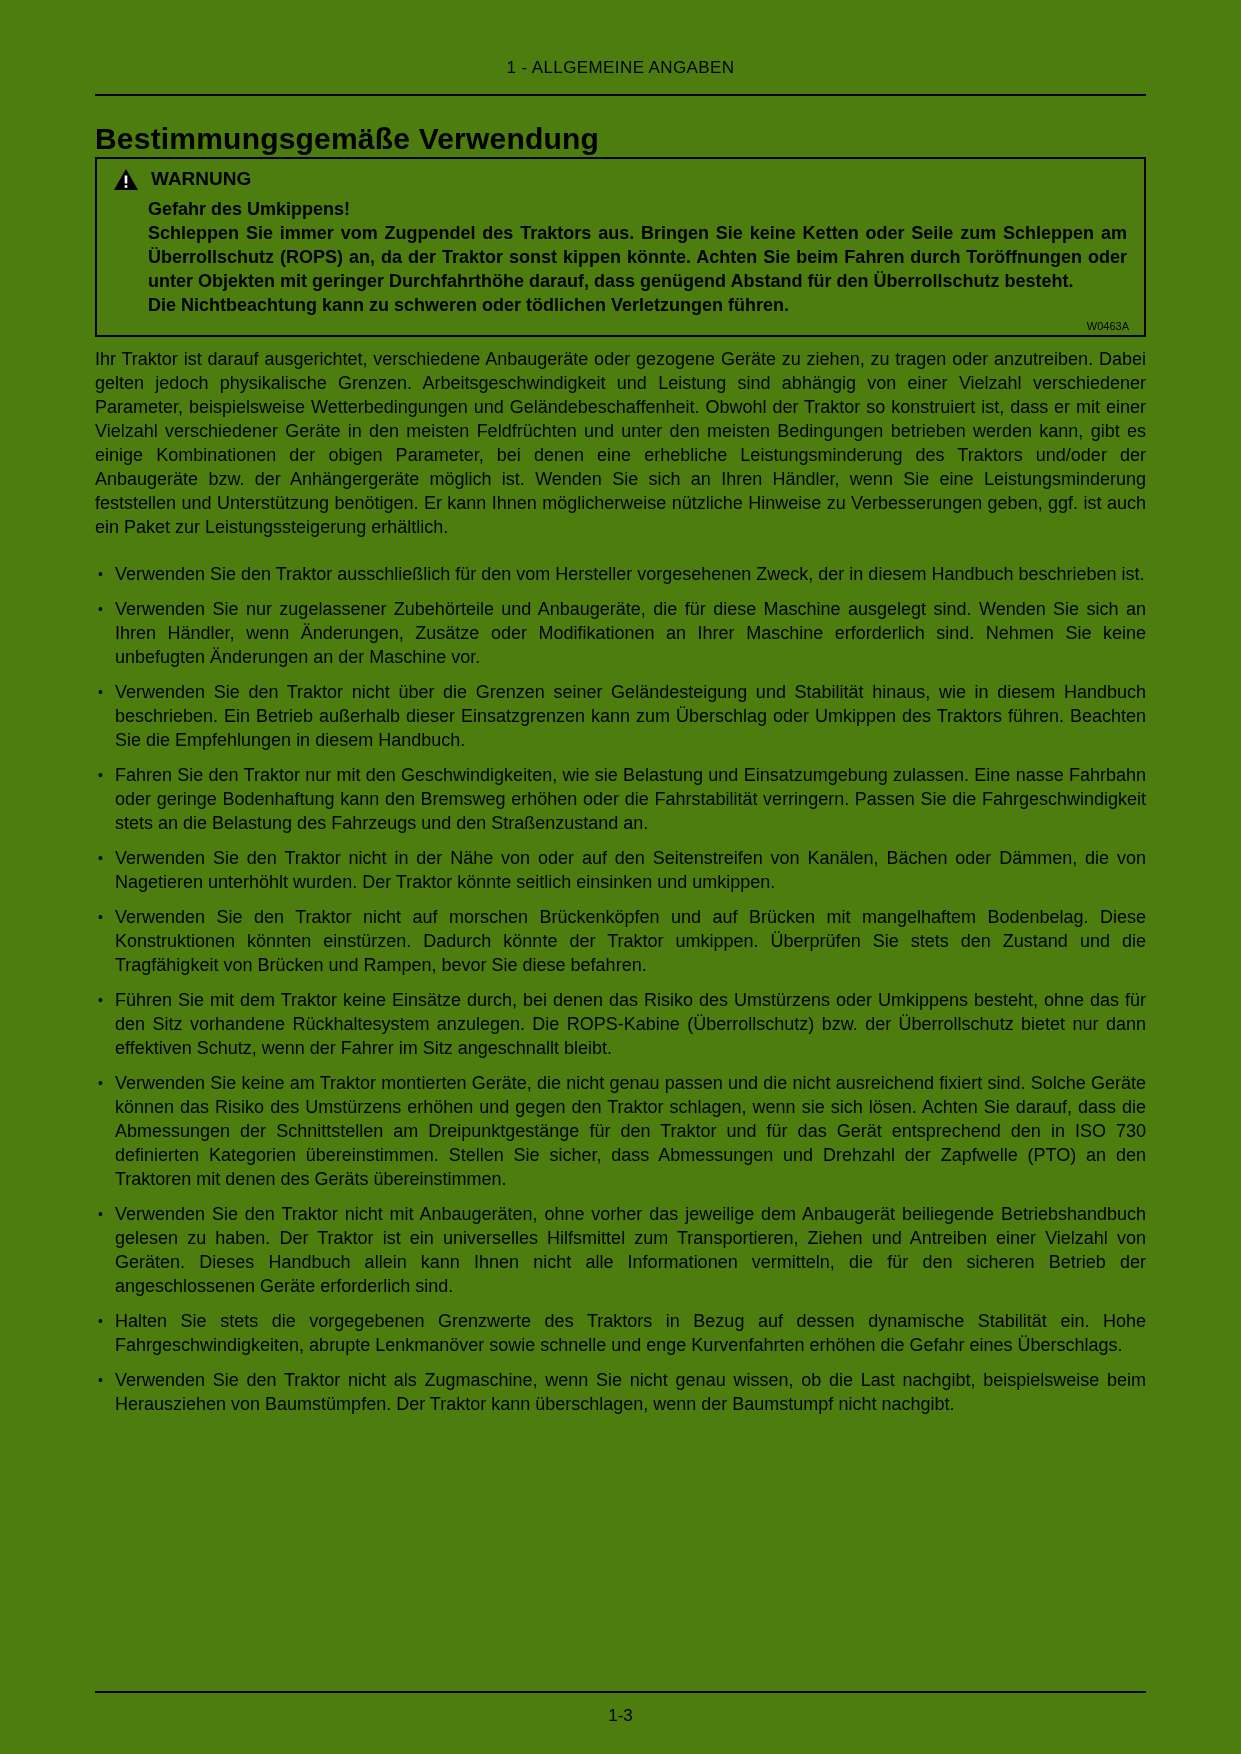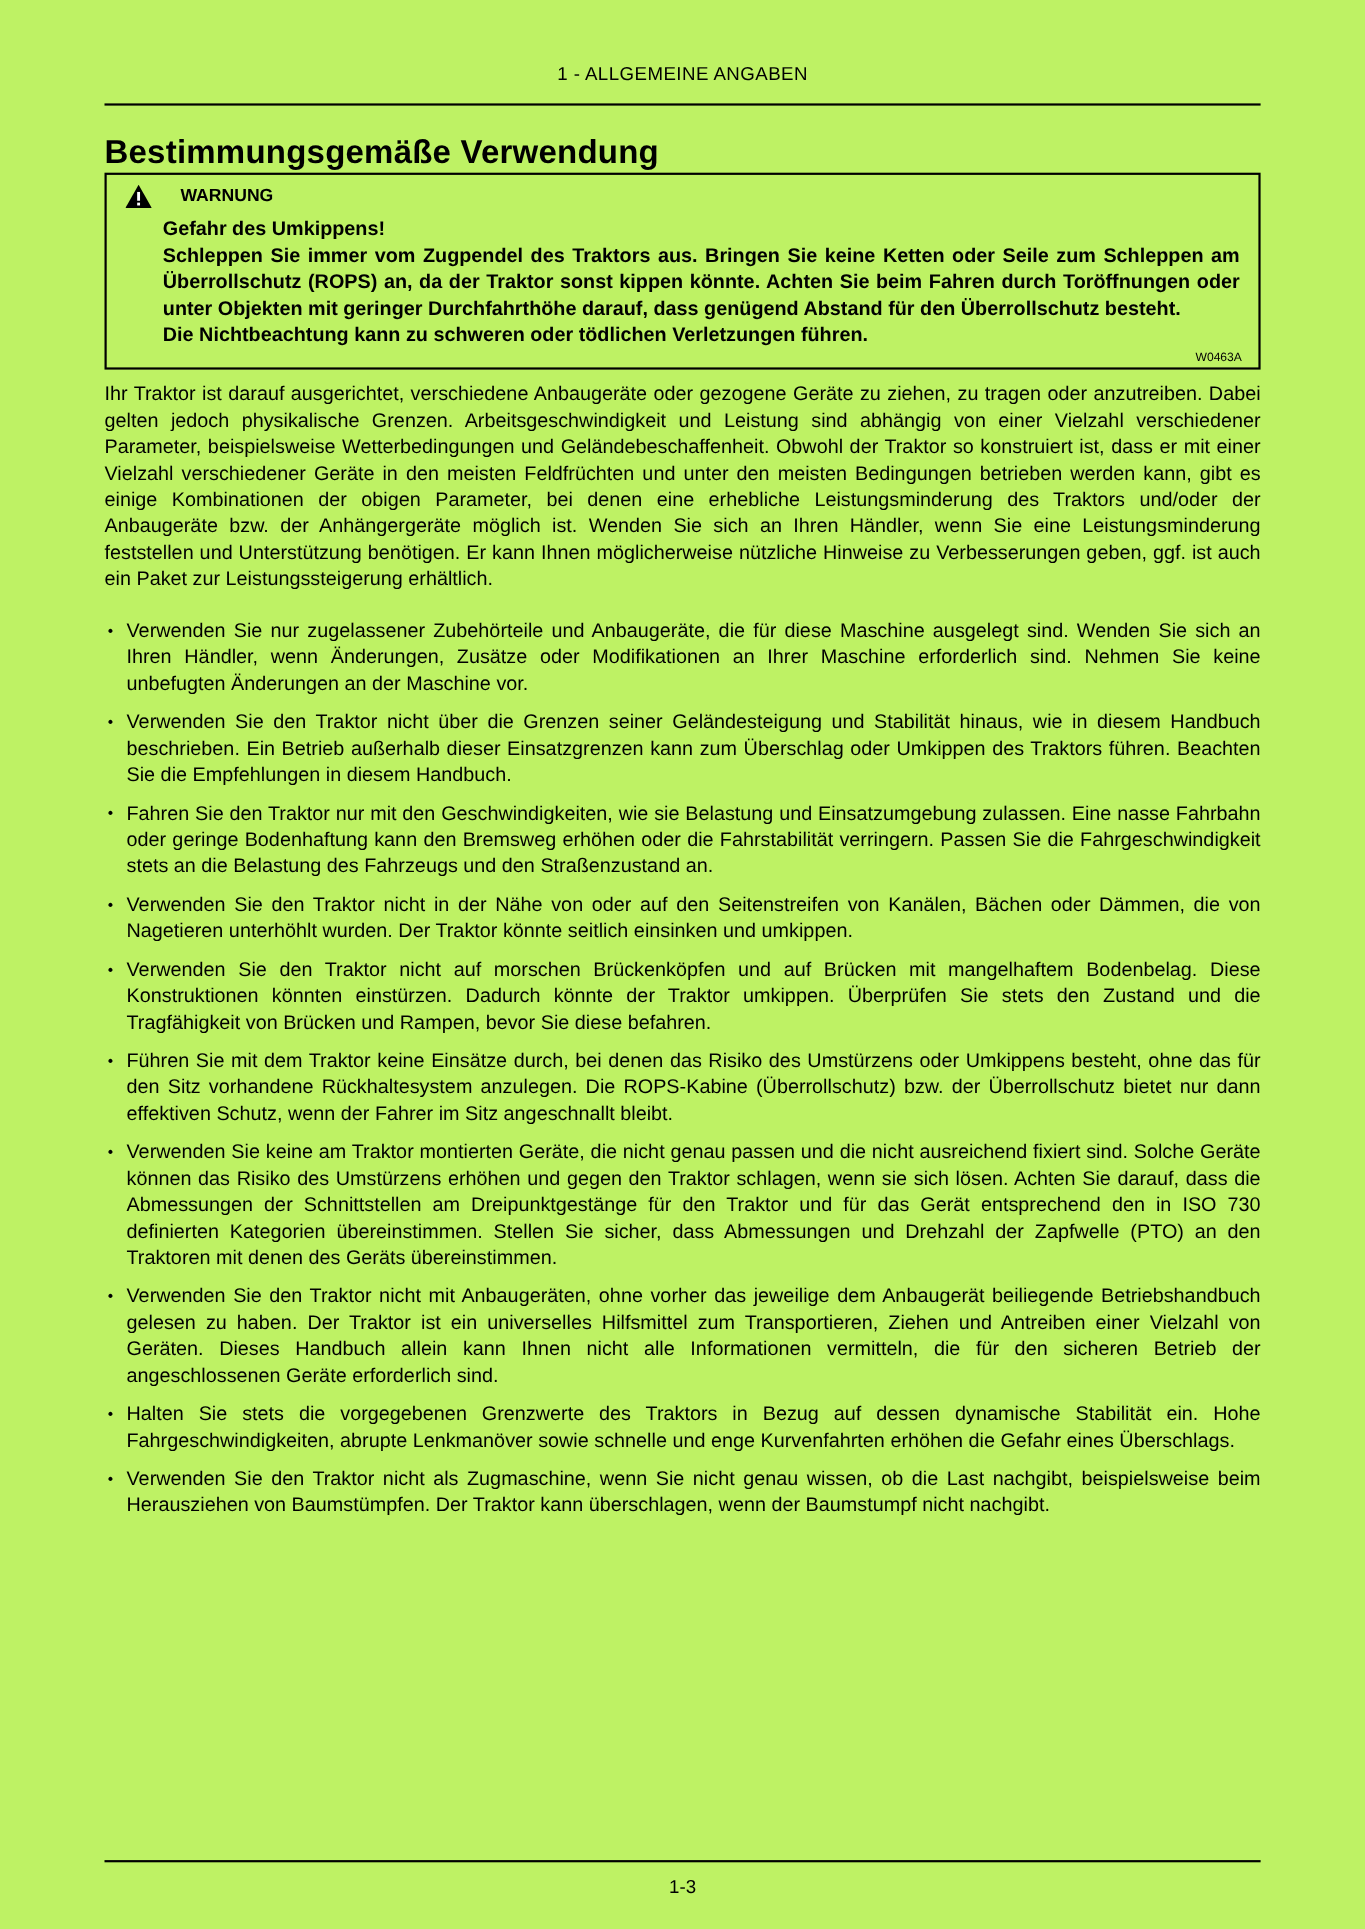--- a/index.html
+++ b/index.html
@@ -7,21 +7,21 @@
   body {
     width: 1241px;
     font-family: "Liberation Sans", sans-serif;
     color: #000;
     -webkit-font-smoothing: antialiased;
   }
   .page {
     position: relative;
     width: 1241px;
     height: 1754px;
-    background: #bef264;
+    background: #4d7c0f;
     padding: 0 95px;
     overflow: hidden;
   }
   
   .running-head {
     padding-top: 58px;
     text-align: center;
     font-size: 17px;
     letter-spacing: 0.4px;
   }
@@ -39,22 +39,22 @@
   }
 
   
   .warning-box {
     border: 2px solid #000;
     padding: 9px 13px 3px 13px;
   }
   .warning-header {
     display: flex;
     align-items: center;
-    gap: 26px;
-    font-size: 16px;
+    gap: 13px;
+    font-size: 19px;
     font-weight: bold;
     margin-left: 4px;
     margin-bottom: 7px;
   }
   .warn-icon svg { display: block; width: 24px; height: 21px; }
   .warning-content {
     margin-left: 38px;
     margin-right: 4px;
     font-weight: bold;
     font-size: 18px;
@@ -136,20 +136,21 @@
       <p class="warn-hazard">Gefahr des Umkippens!</p>
       <p class="warn-body">Schleppen Sie immer vom Zugpendel des Traktors aus. Bringen Sie keine Ketten oder Seile zum Schleppen am Überrollschutz (ROPS) an, da der Traktor sonst kippen könnte. Achten Sie beim Fahren durch Toröffnungen oder unter Objekten mit geringer Durchfahrthöhe darauf, dass genügend Abstand für den Überrollschutz besteht.</p>
       <p class="warn-consequence">Die Nichtbeachtung kann zu schweren oder tödlichen Verletzungen führen.</p>
     </div>
     <div class="warn-code">W0463A</div>
   </div>
 
   <p class="intro">Ihr Traktor ist darauf ausgerichtet, verschiedene Anbaugeräte oder gezogene Geräte zu ziehen, zu tragen oder anzutreiben. Dabei gelten jedoch physikalische Grenzen. Arbeitsgeschwindigkeit und Leistung sind abhängig von einer Vielzahl verschiedener Parameter, beispielsweise Wetterbedingungen und Geländebeschaffenheit. Obwohl der Traktor so konstruiert ist, dass er mit einer Vielzahl verschiedener Geräte in den meisten Feldfrüchten und unter den meisten Bedingungen betrieben werden kann, gibt es einige Kombinationen der obigen Parameter, bei denen eine erhebliche Leistungsminderung des Traktors und/oder der Anbaugeräte bzw. der Anhängergeräte möglich ist. Wenden Sie sich an Ihren Händler, wenn Sie eine Leistungsminderung feststellen und Unterstützung benötigen. Er kann Ihnen möglicherweise nützliche Hinweise zu Verbesserungen geben, ggf. ist auch ein Paket zur Leistungssteigerung erhältlich.</p>
 
   <ul class="bullet-list">
+    <li>Verwenden Sie den Traktor ausschließlich für den vom Hersteller vorgesehenen Zweck, der in diesem Handbuch beschrieben ist.</li>
     <li>Verwenden Sie nur zugelassener Zubehörteile und Anbaugeräte, die für diese Maschine ausgelegt sind. Wenden Sie sich an Ihren Händler, wenn Änderungen, Zusätze oder Modifikationen an Ihrer Maschine erforderlich sind. Nehmen Sie keine unbefugten Änderungen an der Maschine vor.</li>
     <li>Verwenden Sie den Traktor nicht über die Grenzen seiner Geländesteigung und Stabilität hinaus, wie in diesem Handbuch beschrieben. Ein Betrieb außerhalb dieser Einsatzgrenzen kann zum Überschlag oder Umkippen des Traktors führen. Beachten Sie die Empfehlungen in diesem Handbuch.</li>
     <li>Fahren Sie den Traktor nur mit den Geschwindigkeiten, wie sie Belastung und Einsatzumgebung zulassen. Eine nasse Fahrbahn oder geringe Bodenhaftung kann den Bremsweg erhöhen oder die Fahrstabilität verringern. Passen Sie die Fahrgeschwindigkeit stets an die Belastung des Fahrzeugs und den Straßenzustand an.</li>
     <li>Verwenden Sie den Traktor nicht in der Nähe von oder auf den Seitenstreifen von Kanälen, Bächen oder Dämmen, die von Nagetieren unterhöhlt wurden. Der Traktor könnte seitlich einsinken und umkippen.</li>
     <li>Verwenden Sie den Traktor nicht auf morschen Brückenköpfen und auf Brücken mit mangelhaftem Bodenbelag. Diese Konstruktionen könnten einstürzen. Dadurch könnte der Traktor umkippen. Überprüfen Sie stets den Zustand und die Tragfähigkeit von Brücken und Rampen, bevor Sie diese befahren.</li>
     <li>Führen Sie mit dem Traktor keine Einsätze durch, bei denen das Risiko des Umstürzens oder Umkippens besteht, ohne das für den Sitz vorhandene Rückhaltesystem anzulegen. Die ROPS-Kabine (Überrollschutz) bzw. der Überrollschutz bietet nur dann effektiven Schutz, wenn der Fahrer im Sitz angeschnallt bleibt.</li>
     <li>Verwenden Sie keine am Traktor montierten Geräte, die nicht genau passen und die nicht ausreichend fixiert sind. Solche Geräte können das Risiko des Umstürzens erhöhen und gegen den Traktor schlagen, wenn sie sich lösen. Achten Sie darauf, dass die Abmessungen der Schnittstellen am Dreipunktgestänge für den Traktor und für das Gerät entsprechend den in ISO 730 definierten Kategorien übereinstimmen. Stellen Sie sicher, dass Abmessungen und Drehzahl der Zapfwelle (PTO) an den Traktoren mit denen des Geräts übereinstimmen.</li>
     <li>Verwenden Sie den Traktor nicht mit Anbaugeräten, ohne vorher das jeweilige dem Anbaugerät beiliegende Betriebshandbuch gelesen zu haben. Der Traktor ist ein universelles Hilfsmittel zum Transportieren, Ziehen und Antreiben einer Vielzahl von Geräten. Dieses Handbuch allein kann Ihnen nicht alle Informationen vermitteln, die für den sicheren Betrieb der angeschlossenen Geräte erforderlich sind.</li>
     <li>Halten Sie stets die vorgegebenen Grenzwerte des Traktors in Bezug auf dessen dynamische Stabilität ein. Hohe Fahrgeschwindigkeiten, abrupte Lenkmanöver sowie schnelle und enge Kurvenfahrten erhöhen die Gefahr eines Überschlags.</li>
     <li>Verwenden Sie den Traktor nicht als Zugmaschine, wenn Sie nicht genau wissen, ob die Last nachgibt, beispielsweise beim Herausziehen von Baumstümpfen. Der Traktor kann überschlagen, wenn der Baumstumpf nicht nachgibt.</li>

